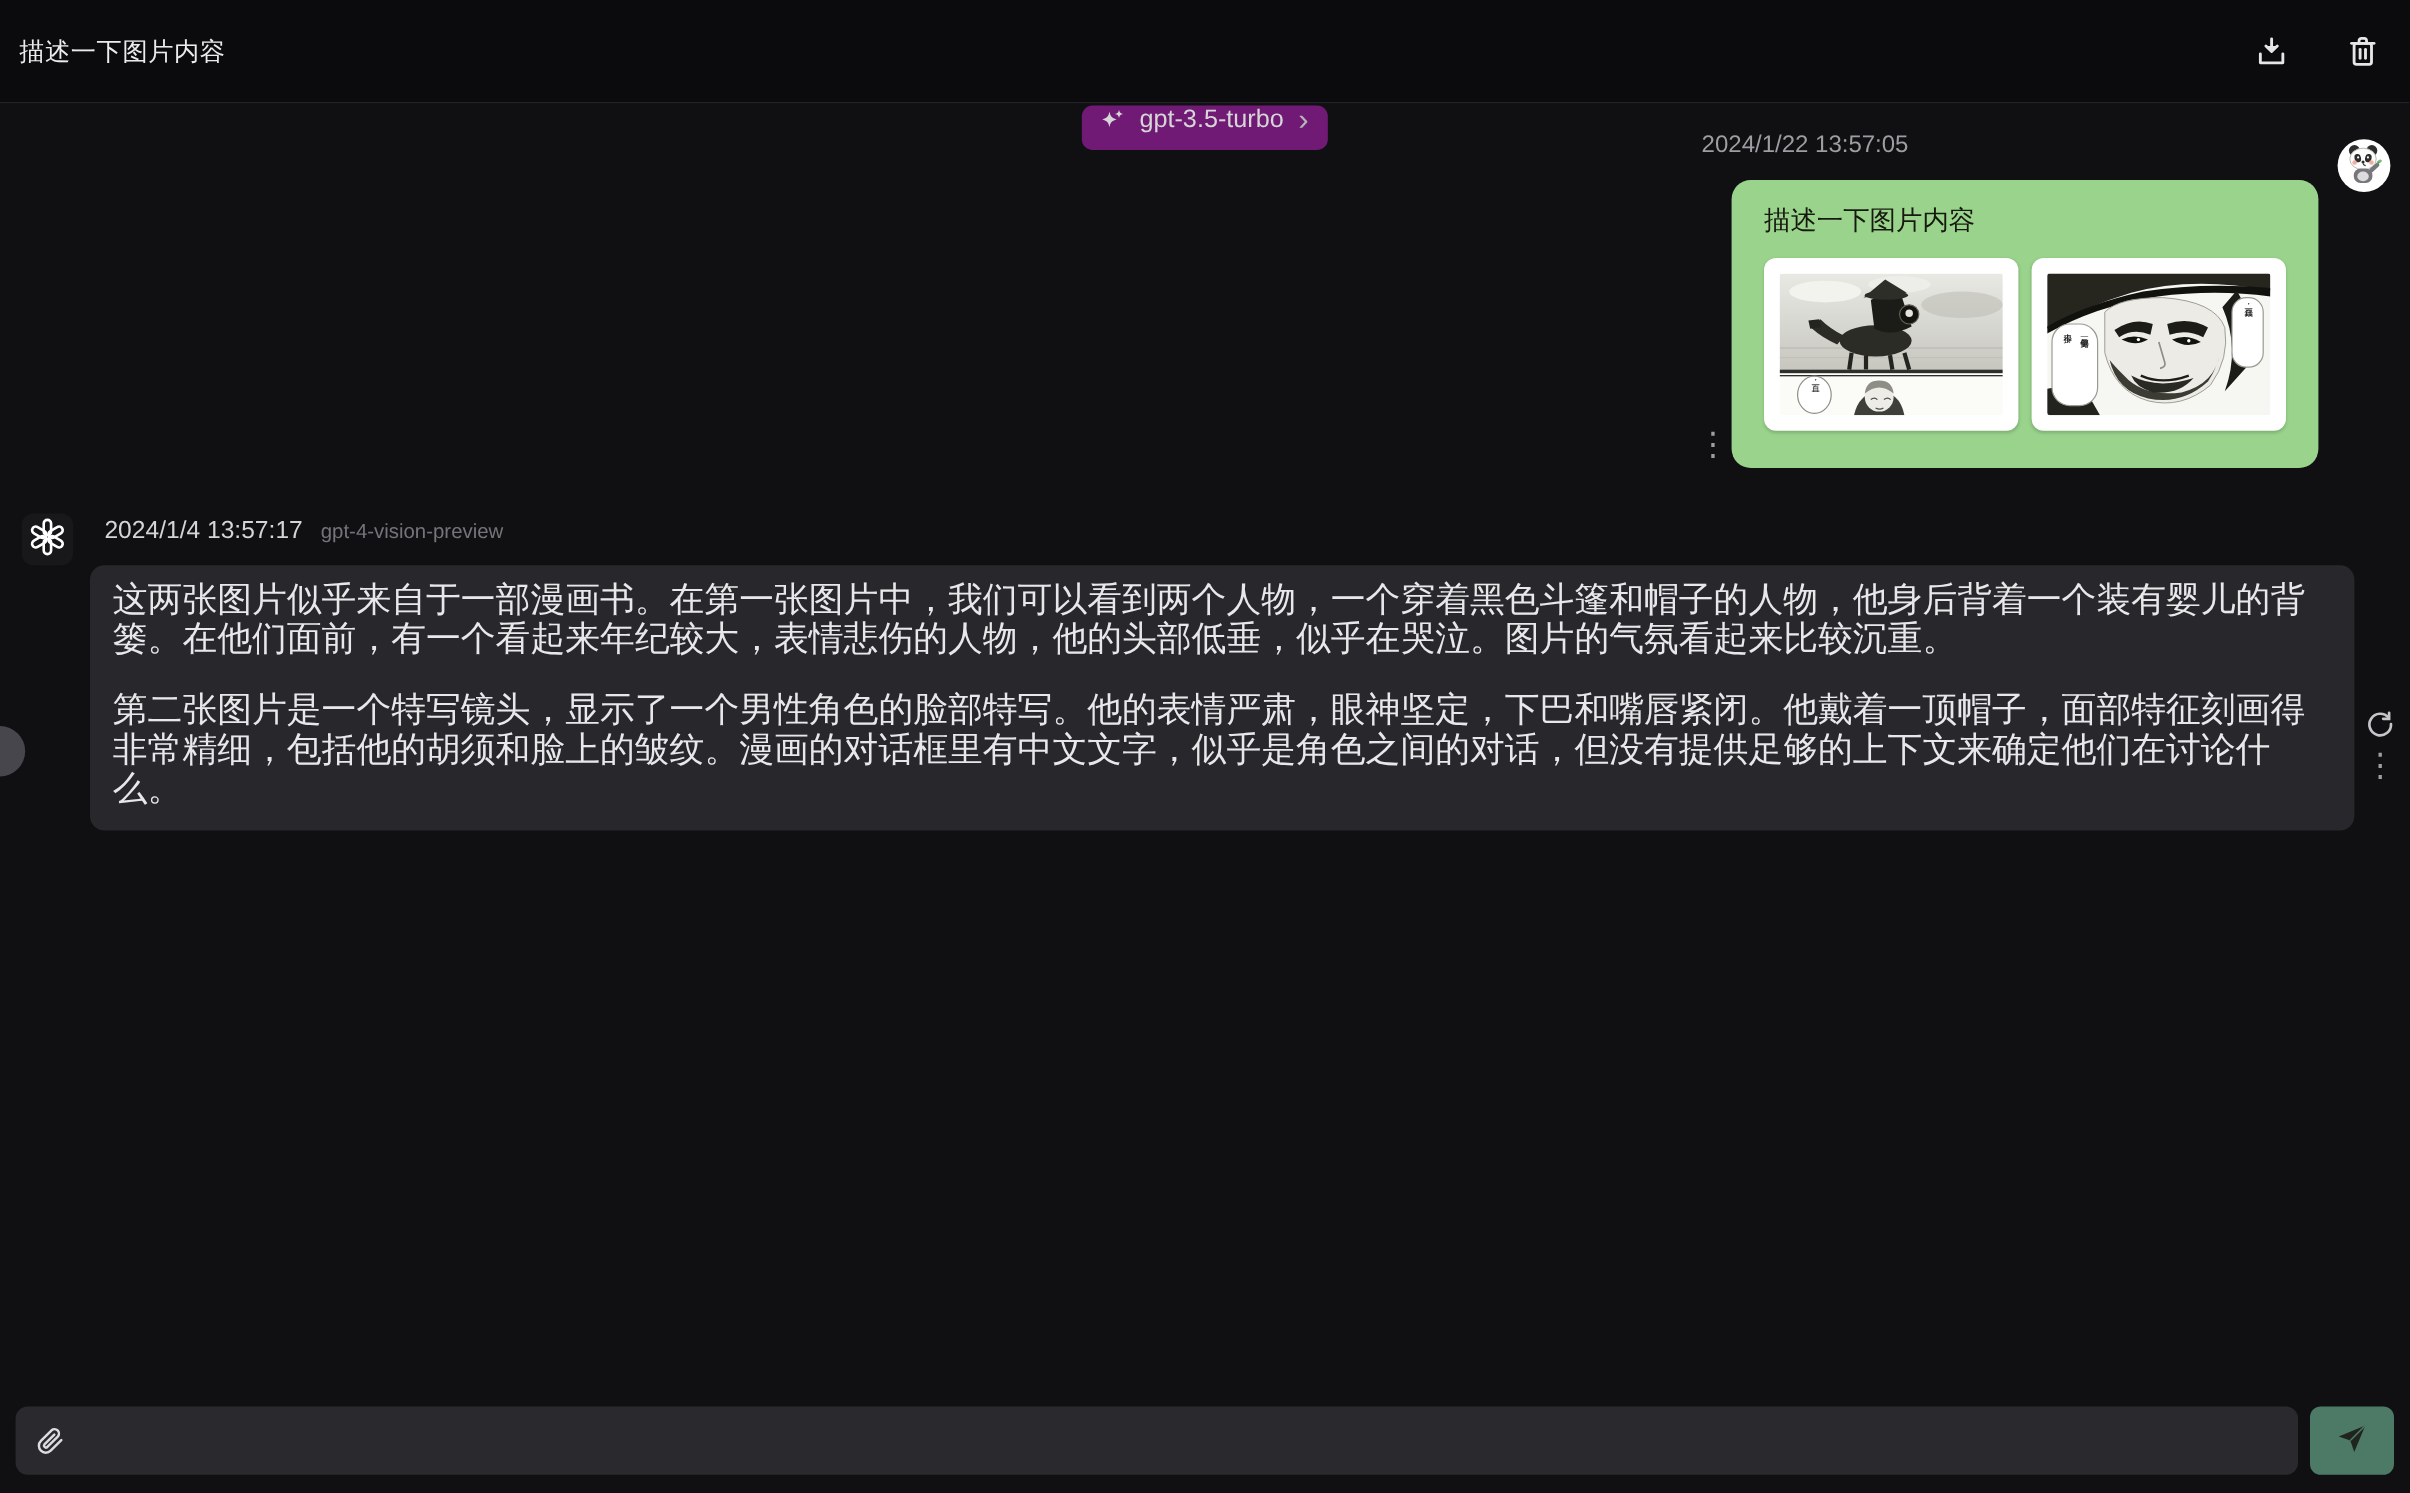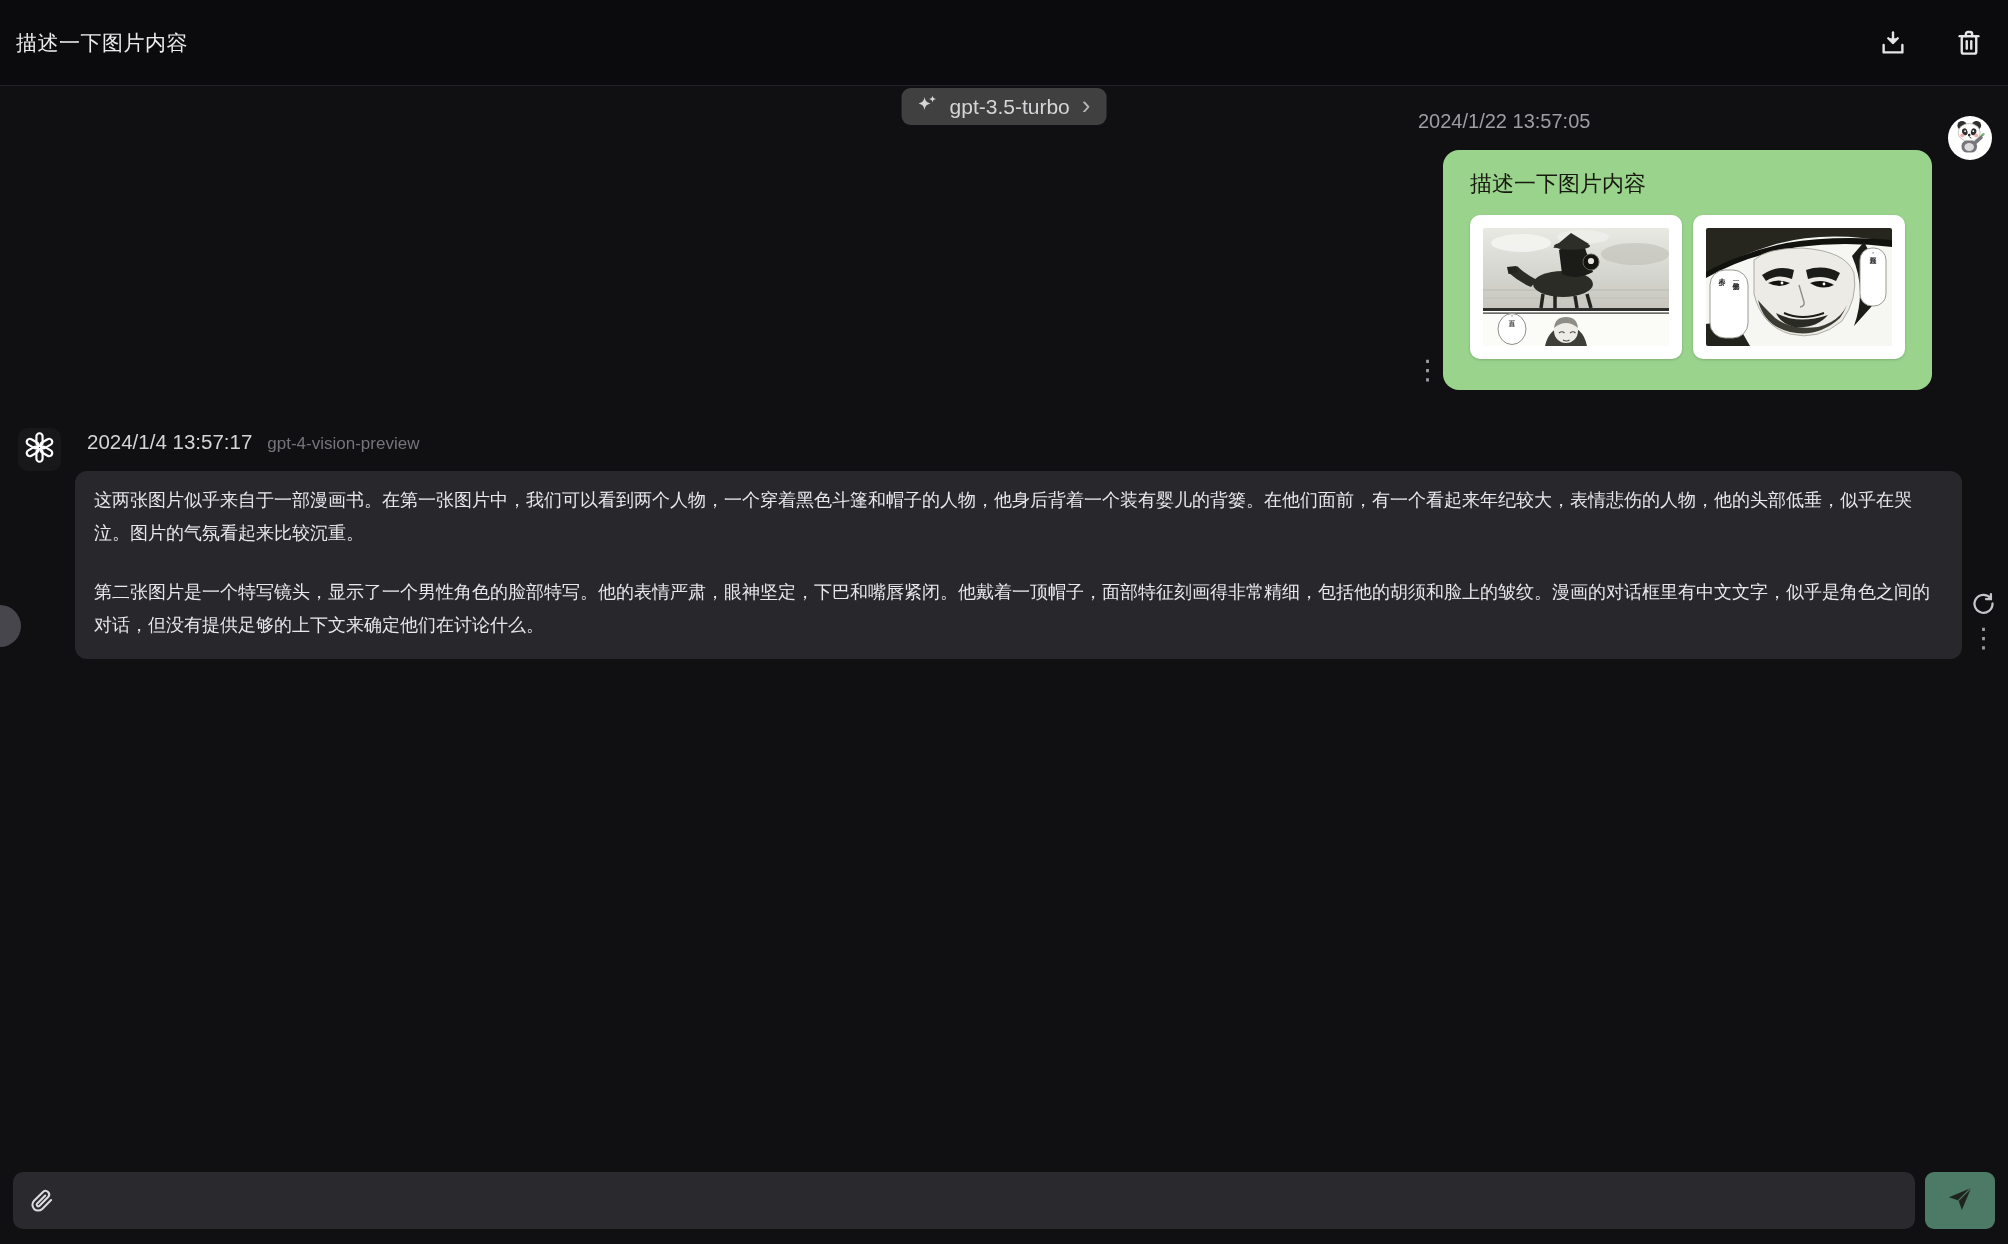--- a/index.html
+++ b/index.html
@@ -18,22 +18,22 @@
     display:flex; align-items:center; padding:0 16px;
   }
   .topbar-title { font-size:21px; color:#ebebed; letter-spacing:.5px; }
   .topbar-actions { margin-left:auto; display:flex; align-items:center; gap:46px; padding-right:8px; }
   .icon-btn { background:none; border:none; cursor:pointer; display:flex; align-items:center; justify-content:center; padding:0; }
   .icon-btn svg { display:block; }
 
   
   .model-pill {
     position:absolute; top:88px; left:50%; transform:translateX(-50%);
-    height:37px; background:#404040; border-radius:9px;
-    display:flex; align-items:center; gap:10px; padding:0 16px 0 14px;
+    height:37px; background:#701a75; border-radius:9px;
+    display:flex; align-items:flex-start; gap:10px; padding:0 16px 0 14px;
     color:#d6d6d8; font-size:21px; cursor:pointer; border:none;
   }
   .model-pill .chev { font-size:26px; color:#b6b6ba; line-height:1; margin-left:2px; transform:translateY(-2px); }
 
   
   .user-ts { position:absolute; left:1418px; top:110px; font-size:20px; color:#9d9da2; }
   .user-avatar {
     position:absolute; left:1948px; top:116px; width:44px; height:44px;
     border-radius:50%; background:#ffffff; overflow:hidden;
     display:flex; align-items:center; justify-content:center;
@@ -61,21 +61,21 @@
     border-radius:10px; background:#18181b;
     display:flex; align-items:center; justify-content:center;
   }
   .ai-header { position:absolute; left:75px; top:430px; display:flex; align-items:baseline; gap:15px; }
   .ai-ts { font-size:20.5px; color:#d5d5d8;margin-left:12px; }
   .ai-model { font-size:17px; color:#74747a; }
   .ai-bubble {
     position:absolute; left:75px; top:471px; width:1887px;
     background:#28282c; border-radius:12px;
     padding:13px 18px 17px 19px;
-    font-size:18px; line-height:33px; color:#e8e8ea;
+    font-size:29px; line-height:33px; color:#e8e8ea;
   }
   .ai-bubble p + p { margin-top:26px; }
   .ai-actions { position:absolute; left:1968px; top:590px; display:flex; flex-direction:column; align-items:center; gap:6px; }
 
   
   .drawer-handle {
     position:absolute; left:-21px; top:605px; width:42px; height:42px;
     border-radius:50%; background:#46464c; border:none; cursor:pointer;
   }
 

